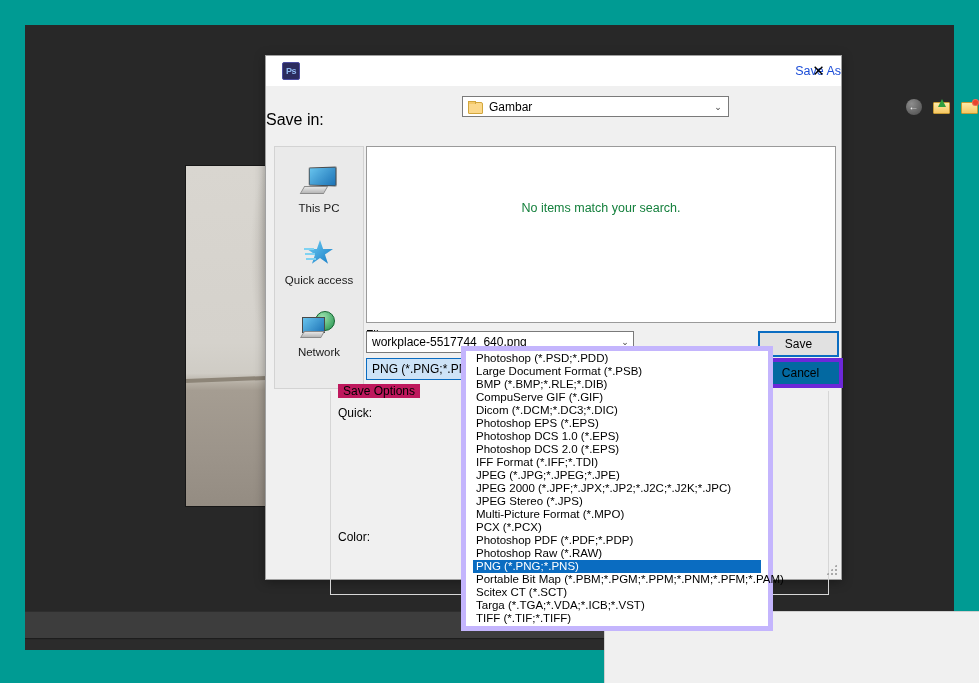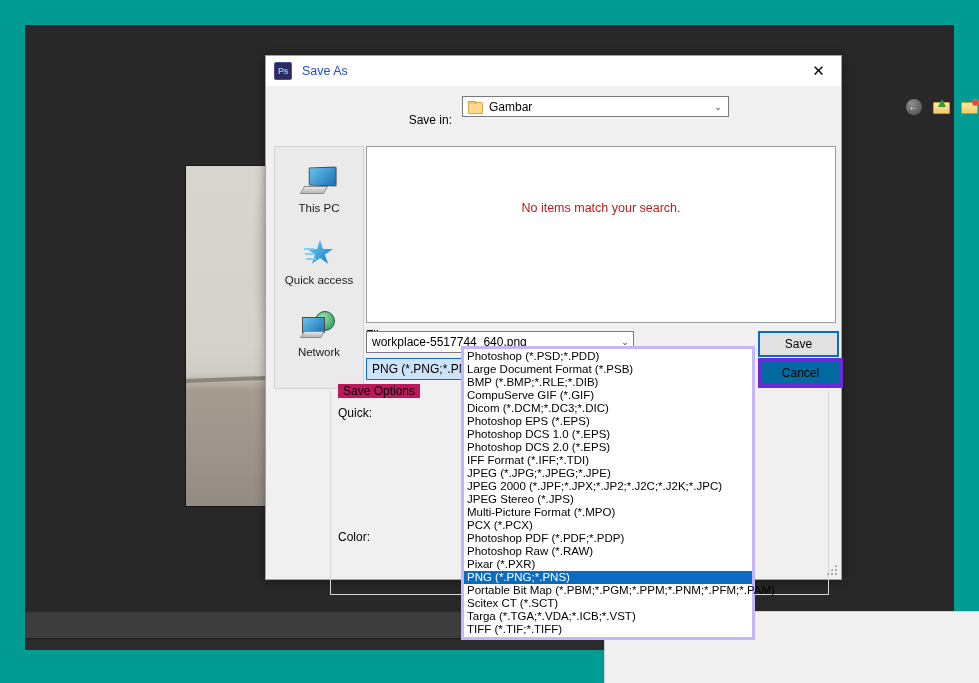--- a/index.html
+++ b/index.html
@@ -79,22 +79,23 @@
     border: 1px solid #a0a0a0;
     box-shadow: 0 2px 10px rgba(0,0,0,.35);
     font-size: 12px;
     color: #000;
   }
   #dialog-titlebar {
     height: 30px;
     background: #ffffff;
     display: flex;
     align-items: center;
-    padding-left: 8px;
+    padding-left: 16px;
     position: relative;
+    justify-content: space-between;
   }
   #ps-app-icon {
     width: 16px; height: 16px;
     background: #2b2b5e;
     border: 1px solid #4c4ca0;
     border-radius: 2px;
     color: #8fb8f0;
     font-size: 9px; font-weight: bold;
     display: flex; align-items: center; justify-content: center;
     letter-spacing: -.5px;
@@ -122,23 +123,23 @@
 
   
   #save-in-row {
     position: absolute;
     left: 0; top: 8px;
     width: 100%; height: 25px;
     display: flex; align-items: center;
   }
   #save-in-label {
     width: 186px;
-    text-align: right;
+    text-align: left;
     padding-right: 10px;
-    font-size: 12px;
+    font-size: 16px;
     margin-top: 27px;
   }
   #save-in-combo {
     width: 267px; height: 21px;
     background: #fff;
     border: 1px solid #7a7a7a;
     display: flex; align-items: center;
     padding: 0 2px;
     box-sizing: border-box;
     cursor: pointer;
@@ -304,21 +305,21 @@
     position: absolute;
     left: 100px; top: 60px;
     width: 468px; height: 175px;
     background: #fff;
     border: 1px solid #9a9a9a;
   }
   #file-list-empty {
     text-align: center;
     padding-top: 54px;
     font-size: 12.5px;
-    color: #b91c1c;
+    color: #15803d;
   }
 
   
   .field-row {
     position: absolute;
     left: 0;
     display: flex; align-items: center;
     height: 22px;
     width: 100%;
   }
@@ -429,23 +430,23 @@
     background-size: 4px 4px;
     clip-path: polygon(100% 0, 100% 100%, 0 100%);
   }
 
   
   #format-dropdown {
     position: absolute;
     left: 461px; top: 346px;
     width: 288px;
     background: #fff;
-    border: 3px solid #c4b5fd;
+    border: 5px solid #c4b5fd;
     z-index: 50;
-    padding: 1px 0;
+    padding: 1px 7px;
   }
   .dropdown-item {
     height: 13px;
     line-height: 13px;
     font-size: 11.5px;
     padding-left: 3px;
     white-space: nowrap;
     color: #000;
     cursor: pointer;
     font-family: "Liberation Sans", sans-serif;
@@ -585,19 +586,18 @@
     <div class="dropdown-item">Photoshop DCS 1.0 (*.EPS)</div>
     <div class="dropdown-item">Photoshop DCS 2.0 (*.EPS)</div>
     <div class="dropdown-item">IFF Format (*.IFF;*.TDI)</div>
     <div class="dropdown-item">JPEG (*.JPG;*.JPEG;*.JPE)</div>
     <div class="dropdown-item">JPEG 2000 (*.JPF;*.JPX;*.JP2;*.J2C;*.J2K;*.JPC)</div>
     <div class="dropdown-item">JPEG Stereo (*.JPS)</div>
     <div class="dropdown-item">Multi-Picture Format (*.MPO)</div>
     <div class="dropdown-item">PCX (*.PCX)</div>
     <div class="dropdown-item">Photoshop PDF (*.PDF;*.PDP)</div>
     <div class="dropdown-item">Photoshop Raw (*.RAW)</div>
-    <div class="dropdown-item">Pixar (*.PXR)</div>
     <div class="dropdown-item selected">PNG (*.PNG;*.PNS)</div>
     <div class="dropdown-item">Portable Bit Map (*.PBM;*.PGM;*.PPM;*.PNM;*.PFM;*.PAM)</div>
     <div class="dropdown-item">Scitex CT (*.SCT)</div>
     <div class="dropdown-item">Targa (*.TGA;*.VDA;*.ICB;*.VST)</div>
     <div class="dropdown-item">TIFF (*.TIF;*.TIFF)</div>
   </div>
 
 </body></html>

